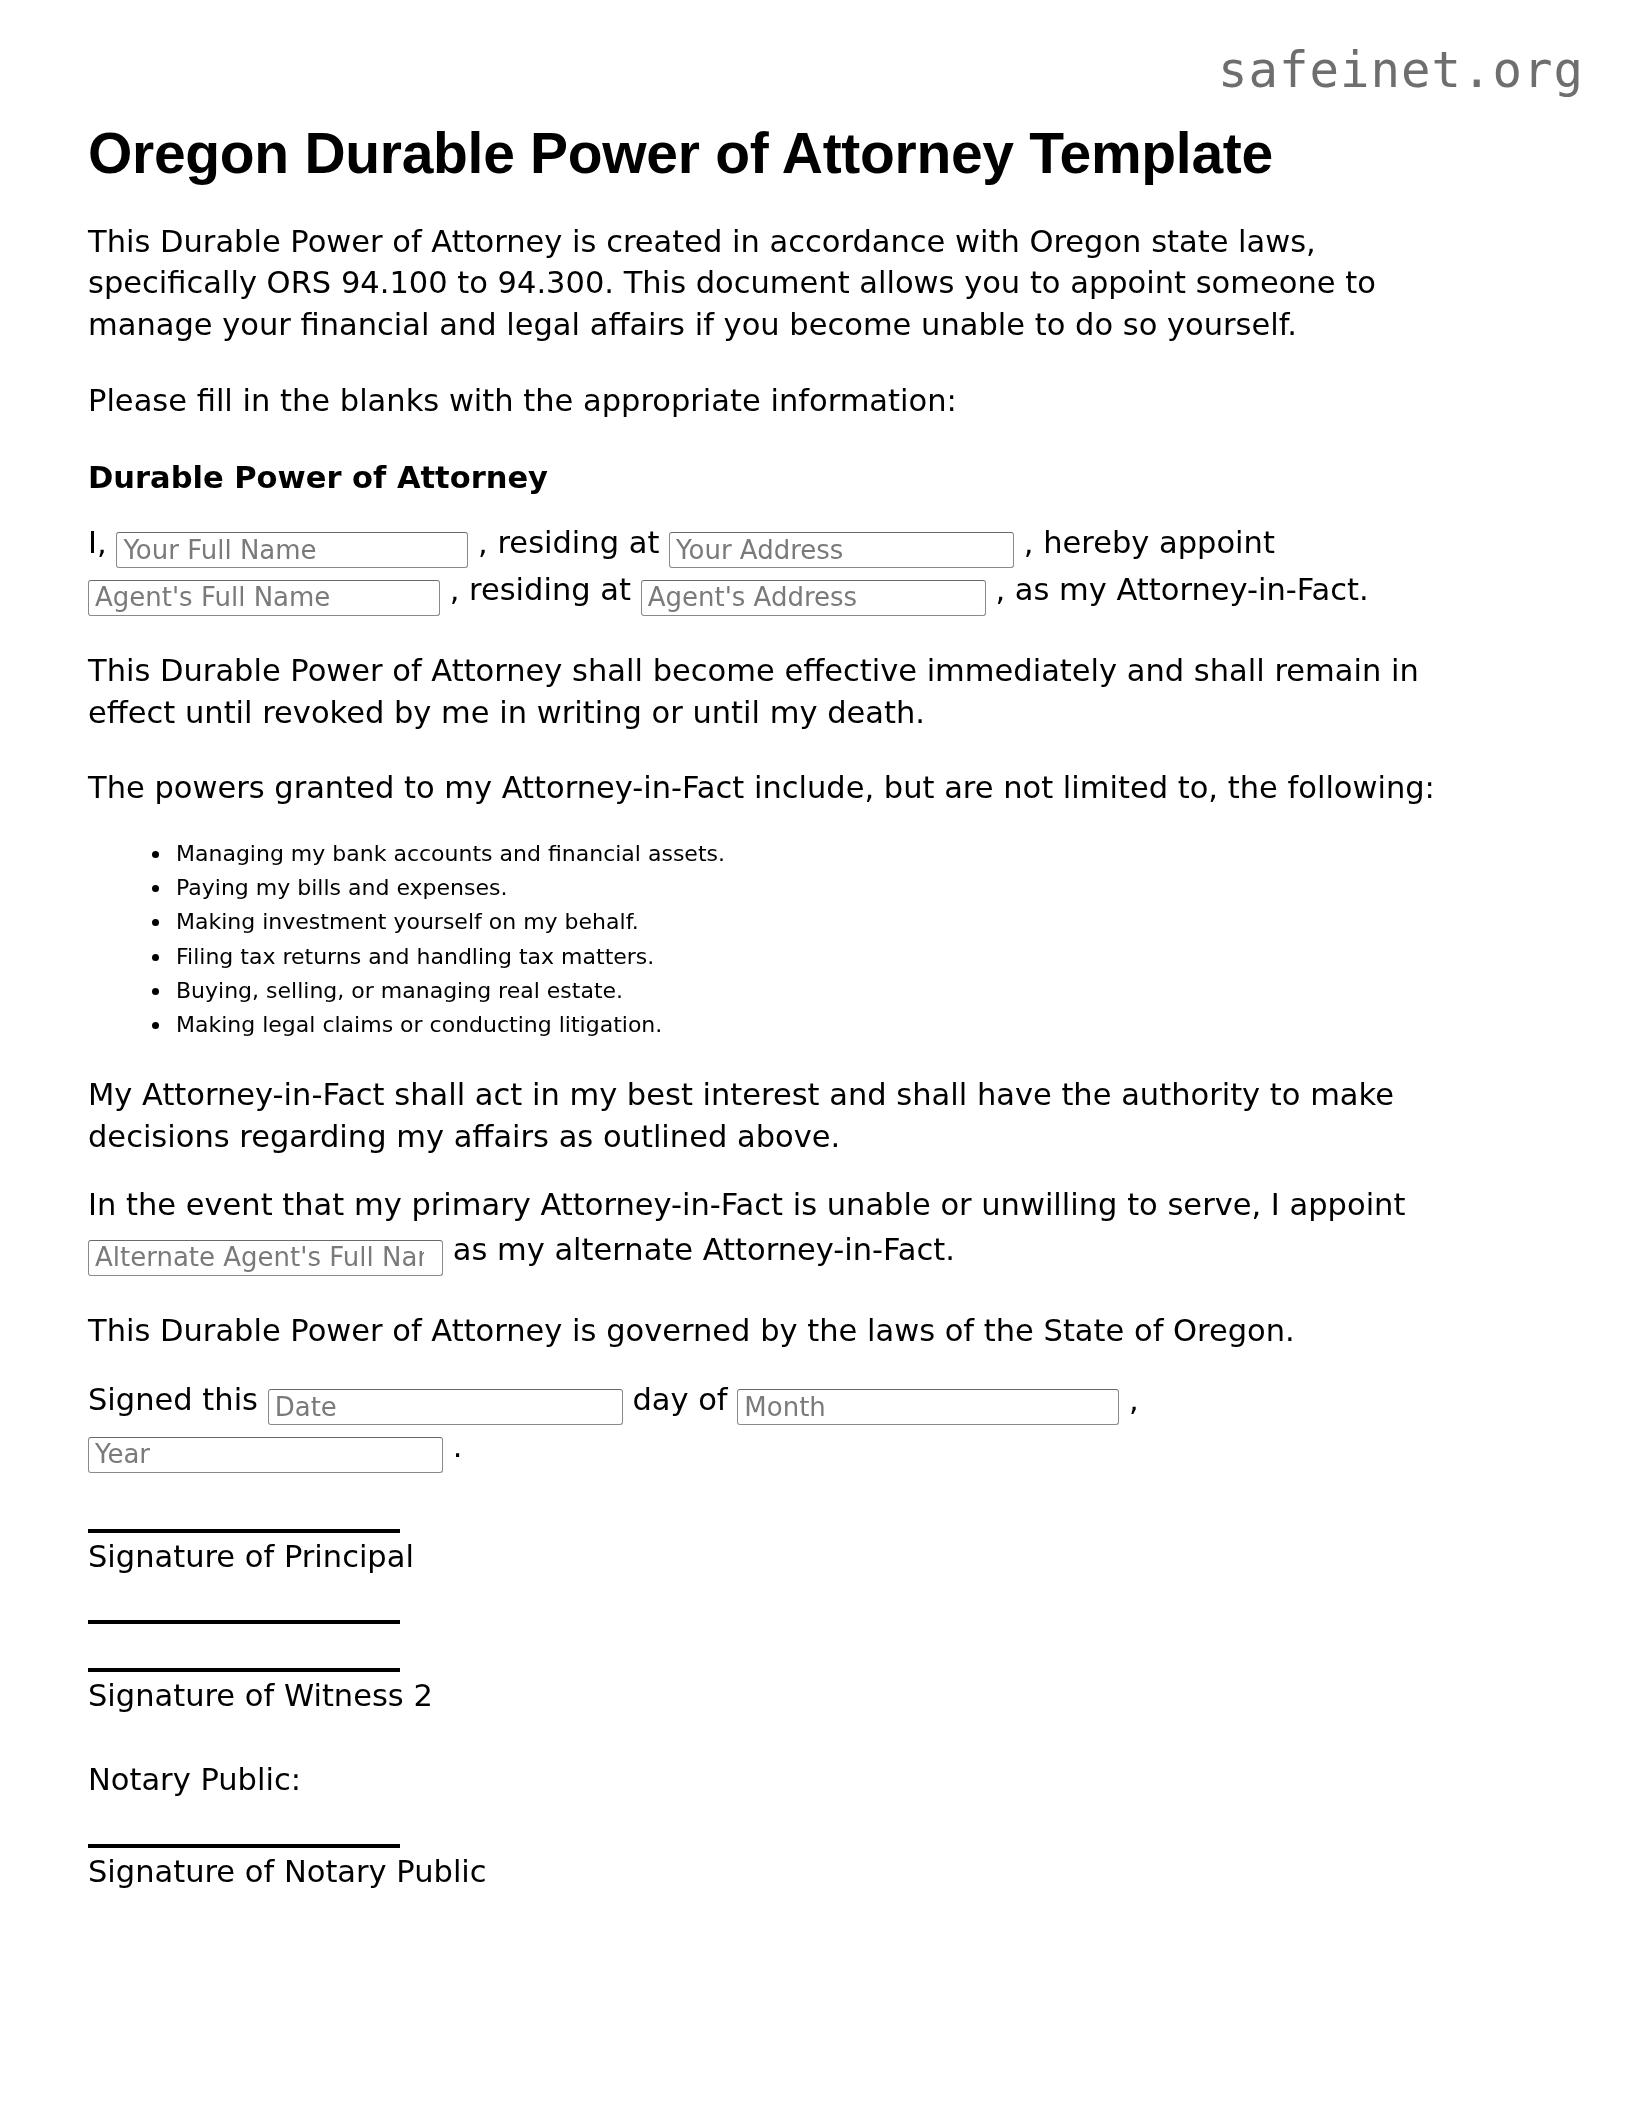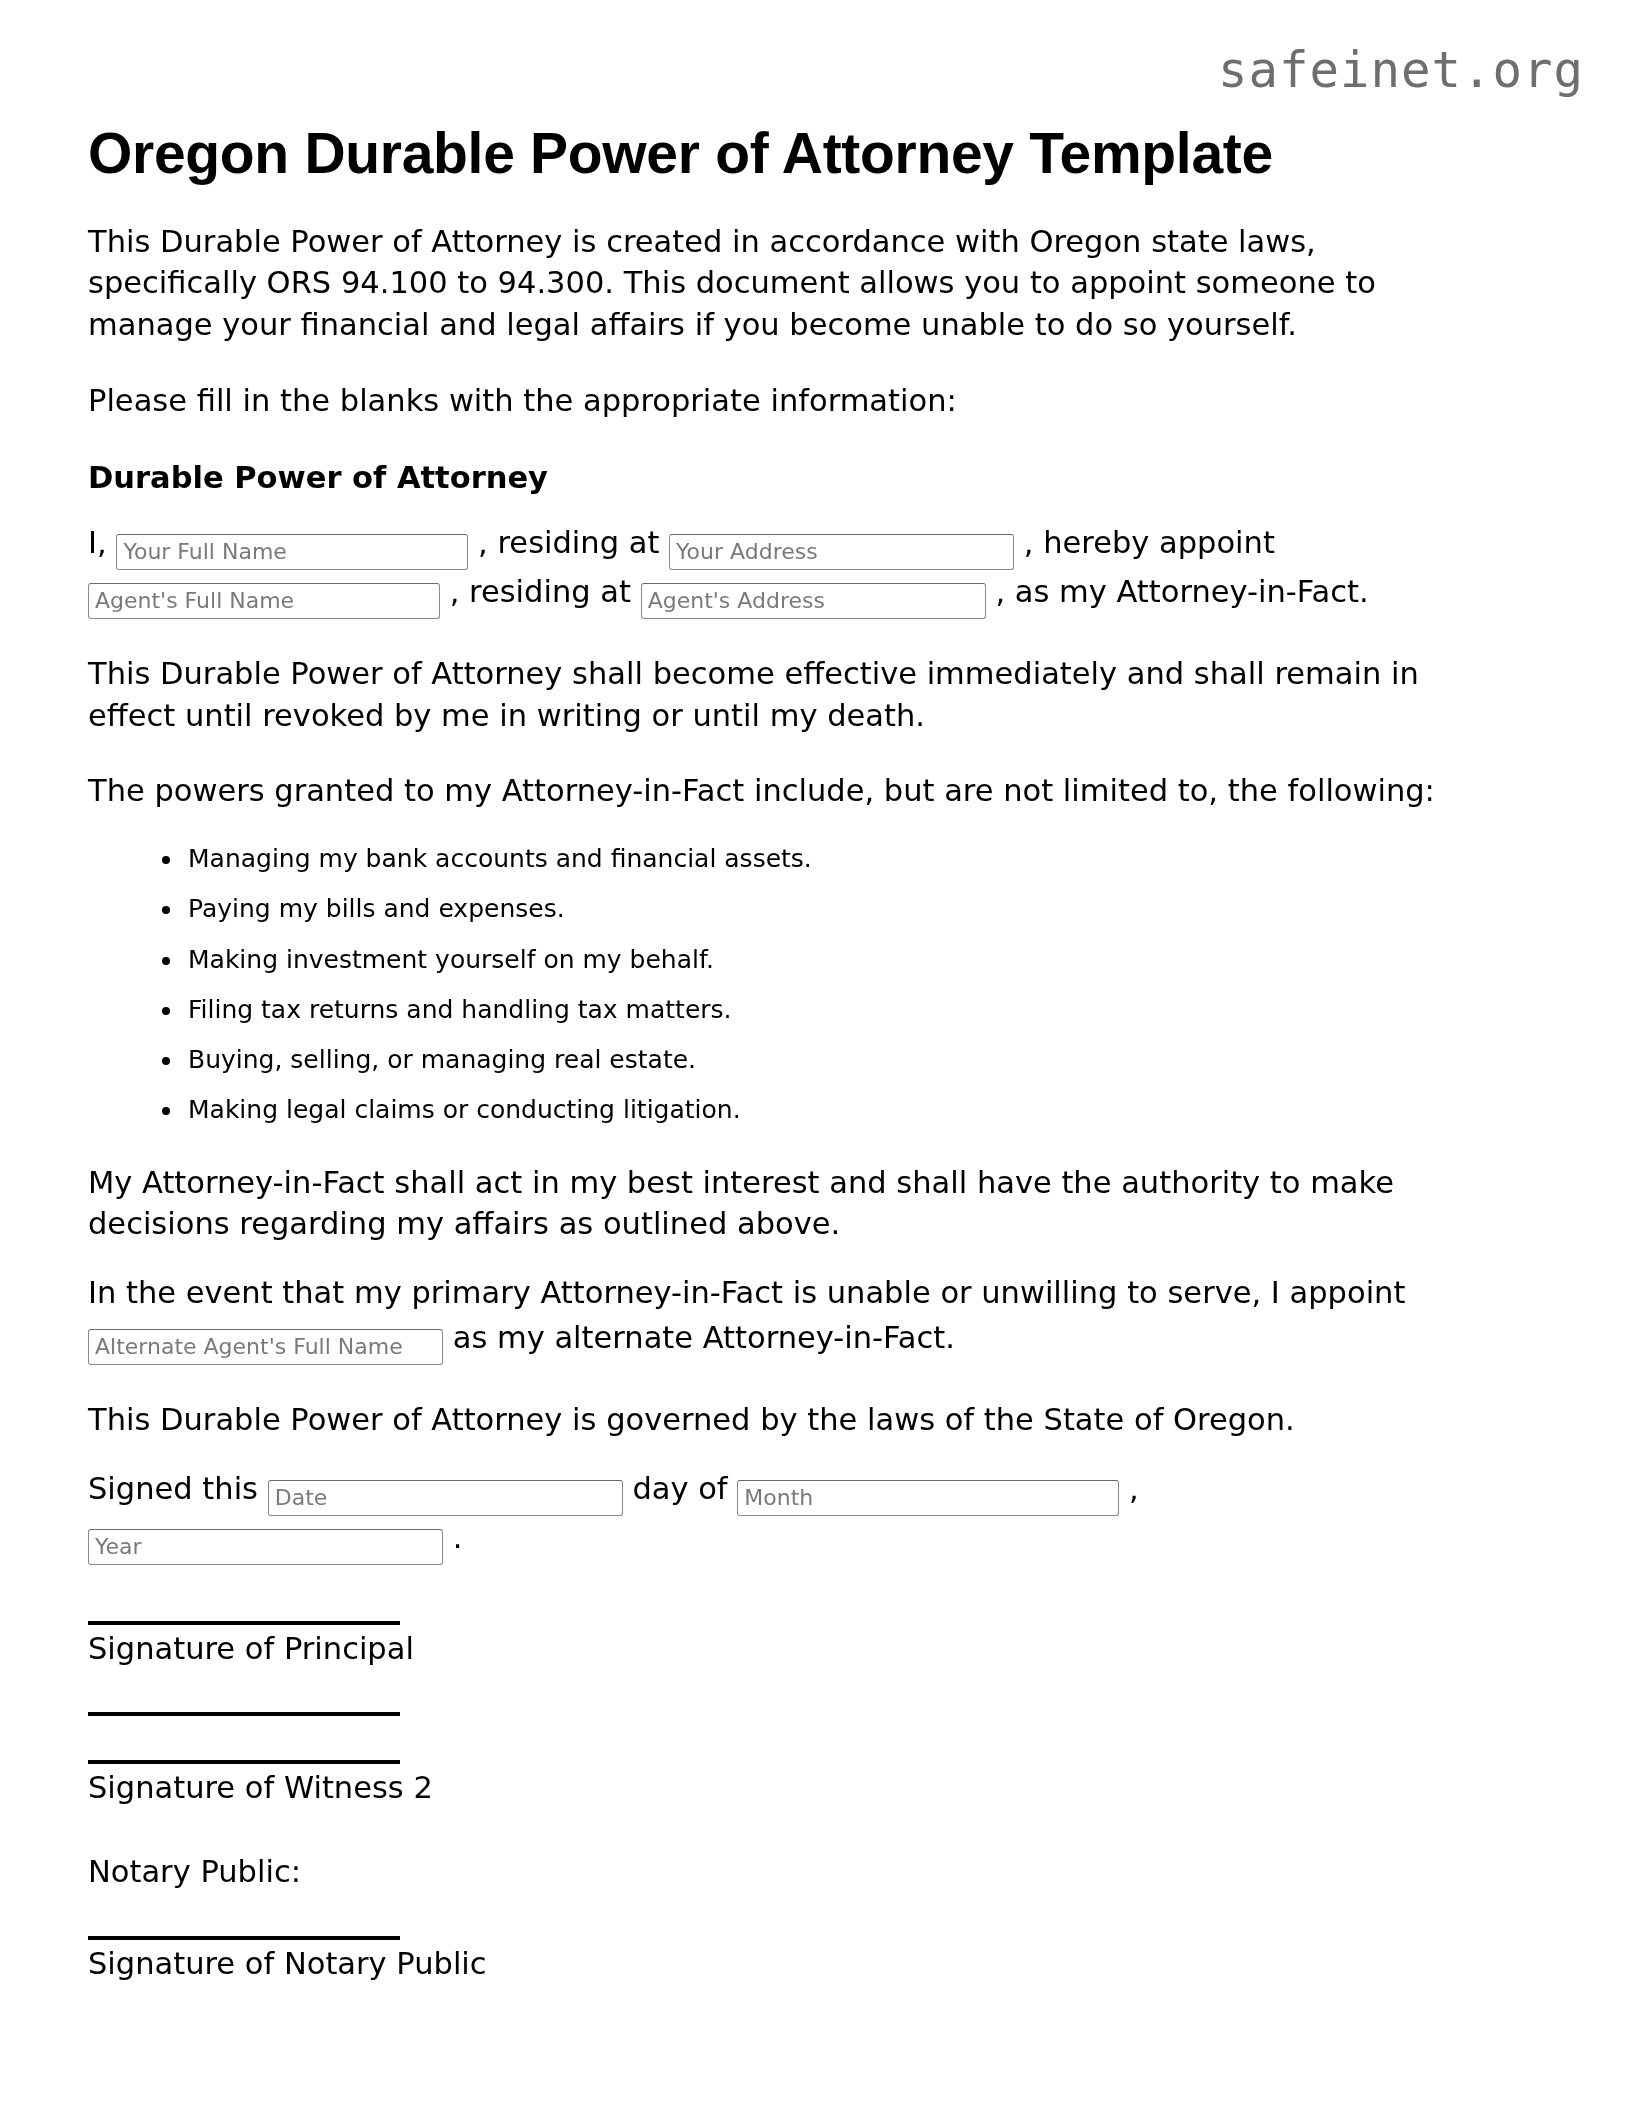--- a/index.html
+++ b/index.html
@@ -74,21 +74,21 @@
   .field-block {
     margin-top: 26px;
     font-size: 30.5px;
     line-height: 1.47;
   }
 
   .txt { font-size: 30.5px; }
 
   input.blank {
     font-family: "DejaVu Sans", "Liberation Sans", sans-serif;
-    font-size: 22px;
+    font-size: 26px;
     line-height: 1.1;
     color: #000000;
     background: #ffffff;
     border: 1px solid #8a8a8a;
     border-top-color: #6a6a6a;
     border-radius: 3px;
     padding: 3px 18px 4px 6px;
     box-sizing: border-box;
     height: 36px;
     vertical-align: -6px;
@@ -108,23 +108,23 @@
   .w-month     { width: 382px; }
   .w-year      { width: 355px; }
 
   
   ul.powers {
     margin: 30px 0 0 0;
     padding-left: 80px;
     list-style-type: disc;
   }
   ul.powers li {
-    font-size: 25px;
+    font-size: 22px;
     line-height: 1.37;
-    margin: 16px;
+    margin: 4px;
     padding-left: 4px;
   }
 
   
   .sig-area {
     margin-top: 56px;
   }
   .sig-group {
     margin-bottom: 44px;
   }

